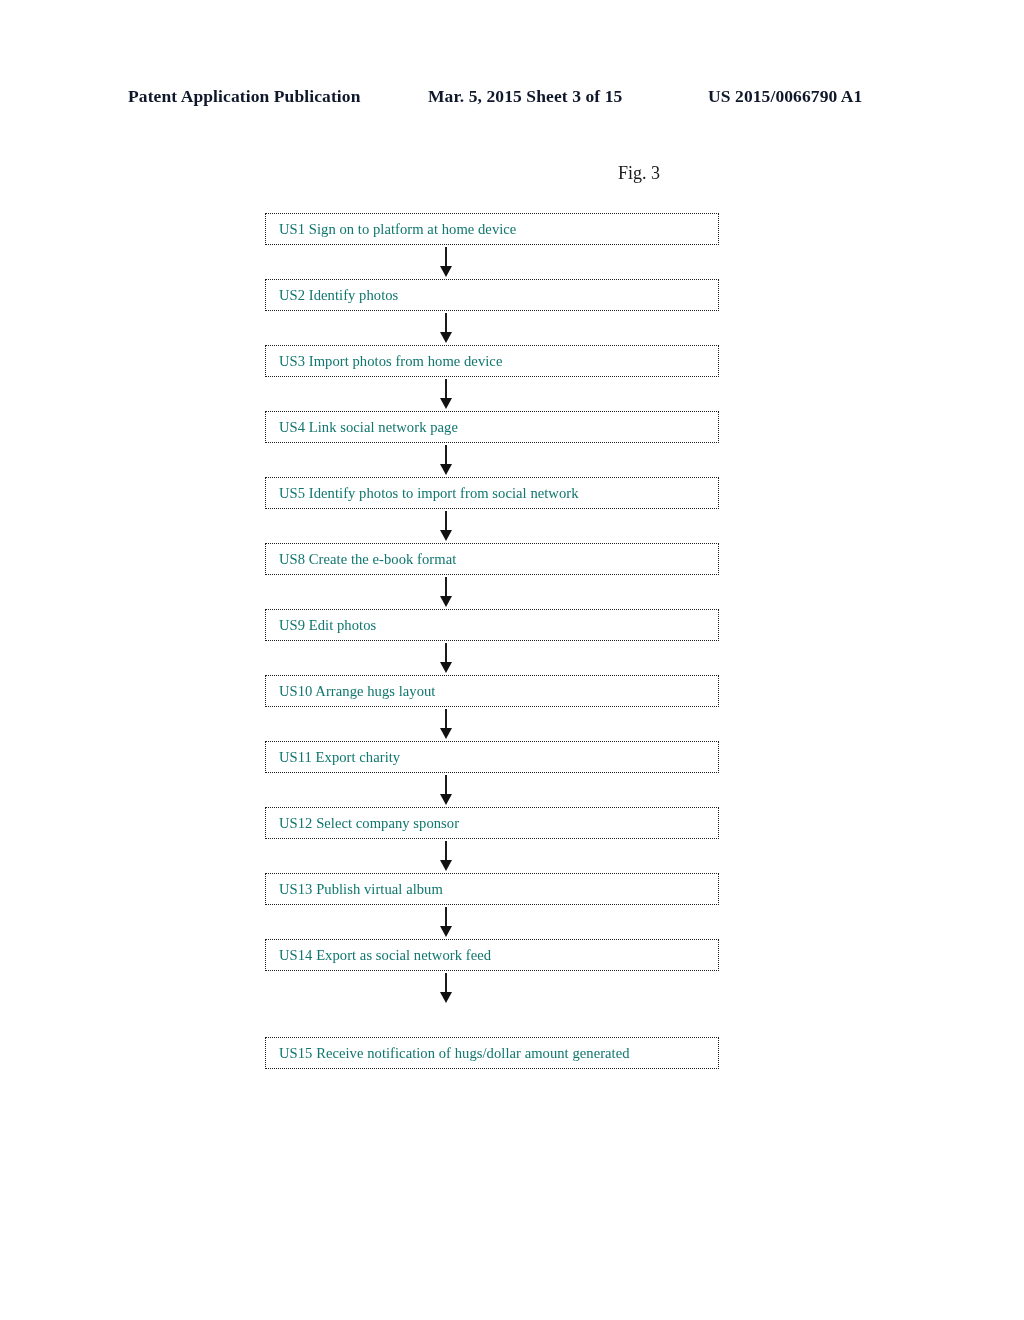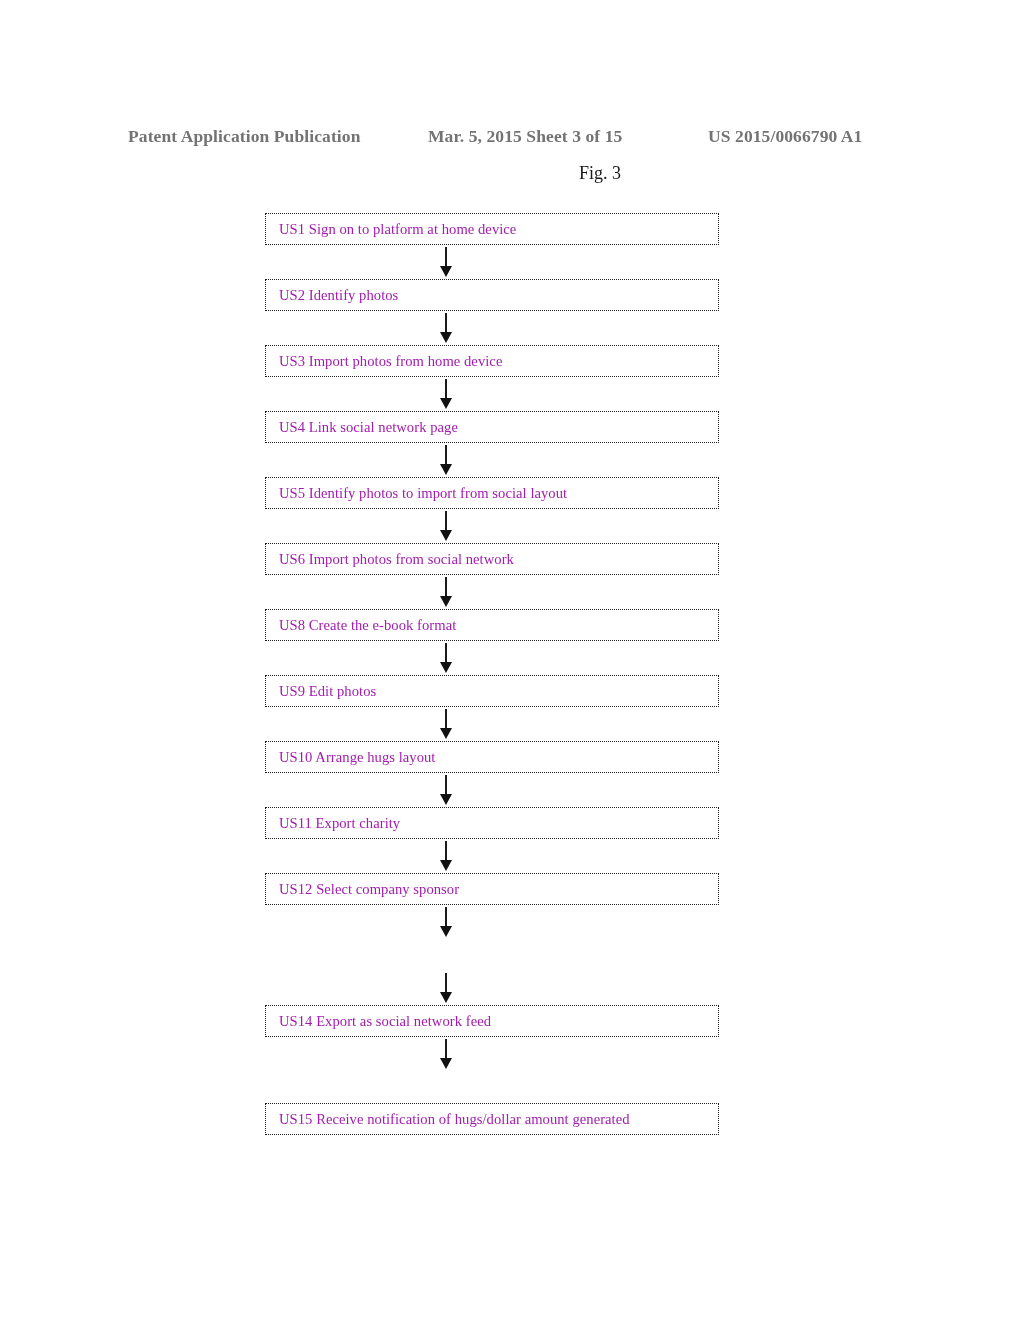--- a/index.html
+++ b/index.html
@@ -25,34 +25,33 @@
     height: 26px;
   }
   .hdr {
     position: absolute;
     top: 0;
     font-family: "Liberation Serif", "DejaVu Serif", serif;
     font-weight: bold;
     font-size: 17.5px;
     letter-spacing: 0.1px;
     white-space: nowrap;
-    color: #737373;
-    margin-top: 40px;
+    color: #0f172a;
   }
   #hdr-pub   { left: 128px; }
   #hdr-date  { left: 428px; }
   #hdr-num   { left: 708px; }
 
   
   #fig-label {
     position: absolute;
     left: 540px;
     top: 163px;
     width: 120px;
-    text-align: center;
+    text-align: right;
     font-size: 18px;
     font-family: "Liberation Serif", "DejaVu Serif", serif;
     color: #1a1a1a;
     white-space: nowrap;
   }
 
   
   #flowchart {
     position: absolute;
     left: 265px;
@@ -78,21 +77,21 @@
     background: #ffffff;
     display: flex;
     align-items: center;
   }
   .step-text {
     display: block;
     padding-left: 13px;
     font-family: "Liberation Serif", "DejaVu Serif", serif;
     font-size: 14.6px;
     line-height: 1;
-    color: #a21caf;
+    color: #0f766e;
     white-space: nowrap;
     letter-spacing: 0.05px;
   }
 
   
   .connector {
     position: absolute;
     left: 174px;
     top: 32px;
     width: 14px;
@@ -160,30 +159,21 @@
       <div class="step-box">
         <span class="step-text">US4  Link social network page</span>
       </div>
       <div class="connector">
         <div class="stem"></div>
         <div class="head"></div>
       </div>
     </div>
     <div class="step-wrap">
       <div class="step-box">
-        <span class="step-text">US5  Identify photos to import from social layout</span>
-      </div>
-      <div class="connector">
-        <div class="stem"></div>
-        <div class="head"></div>
-      </div>
-    </div>
-    <div class="step-wrap">
-      <div class="step-box">
-        <span class="step-text">US6  Import photos from social network</span>
+        <span class="step-text">US5  Identify photos to import from social network</span>
       </div>
       <div class="connector">
         <div class="stem"></div>
         <div class="head"></div>
       </div>
     </div>
     <div class="step-wrap">
       <div class="step-box">
         <span class="step-text">US8  Create the e-book format</span>
       </div>
@@ -222,20 +212,23 @@
     <div class="step-wrap">
       <div class="step-box">
         <span class="step-text">US12  Select company sponsor</span>
       </div>
       <div class="connector">
         <div class="stem"></div>
         <div class="head"></div>
       </div>
     </div>
     <div class="step-wrap">
+      <div class="step-box">
+        <span class="step-text">US13  Publish virtual album</span>
+      </div>
       <div class="connector">
         <div class="stem"></div>
         <div class="head"></div>
       </div>
     </div>
     <div class="step-wrap">
       <div class="step-box">
         <span class="step-text">US14  Export as social network feed</span>
       </div>
       <div class="connector">

